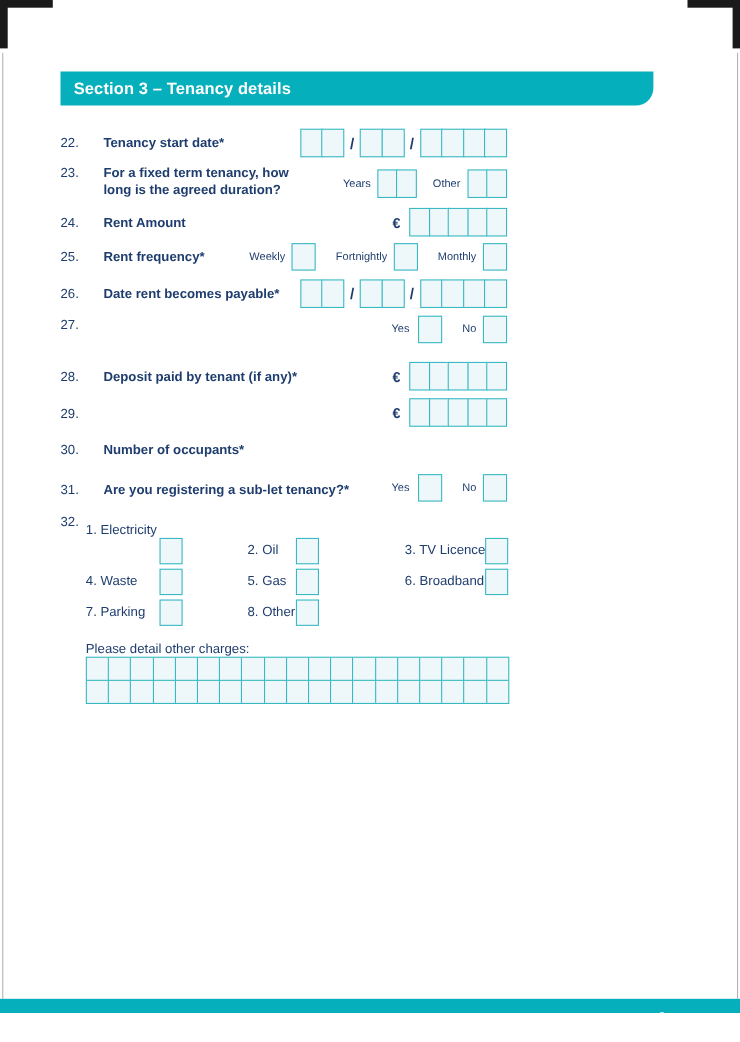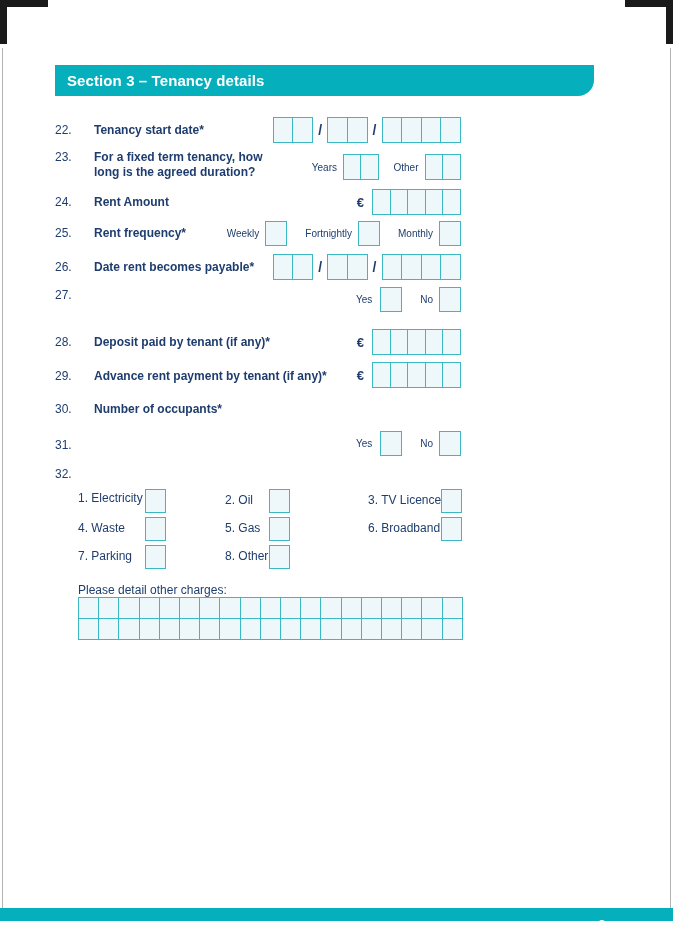--- a/index.html
+++ b/index.html
@@ -168,46 +168,46 @@
     <span class="cells money">
         <span class="cell"></span>
         <span class="cell"></span>
         <span class="cell"></span>
         <span class="cell"></span>
         <span class="cell"></span>
       </span>
   </div>
 
   <span class="qnum" style="top:369px;">29.</span>
-  <span class="qlabel" style="top:369px;">Advance rent payment by tenant (if any)*</span>
   <div class="boxrow" style="top:362px;">
     <span class="euro">€</span>
     <span class="cells money">
         <span class="cell"></span>
         <span class="cell"></span>
         <span class="cell"></span>
         <span class="cell"></span>
         <span class="cell"></span>
       </span>
   </div>
 
   <span class="qnum" style="top:402px;">30.</span>
   <span class="qlabel" style="top:402px;">Number of occupants*</span>
 
   <span class="qnum" style="top:438px;">31.</span>
+  <span class="qlabel" style="top:438px;">Are you registering a sub-let tenancy?*</span>
   <div class="boxrow" style="top:431px;">
     <span class="sublabel gap8">Yes</span>
     <span class="checkbox"></span>
     <span class="sublabel gap6 gap18">No</span>
     <span class="checkbox"></span>
   </div>
 
   <span class="qnum" style="top:467px;">32.</span>
 
-  <span class="charge-label" style="left:78px;top:491px;">1. Electricity</span>
+  <span class="charge-label" style="left:78px;top:474px;">1. Electricity</span>
   <span class="charge-box" style="left:145px;top:489px;"></span>
   <span class="charge-label" style="left:225px;top:493px;">2. Oil</span>
   <span class="charge-box" style="left:269px;top:489px;"></span>
   <span class="charge-label" style="left:368px;top:493px;">3. TV Licence</span>
   <span class="charge-box" style="left:441px;top:489px;"></span>
 
   <span class="charge-label" style="left:78px;top:521px;">4. Waste</span>
   <span class="charge-box" style="left:145px;top:517px;"></span>
   <span class="charge-label" style="left:225px;top:521px;">5. Gas</span>
   <span class="charge-box" style="left:269px;top:517px;"></span>

